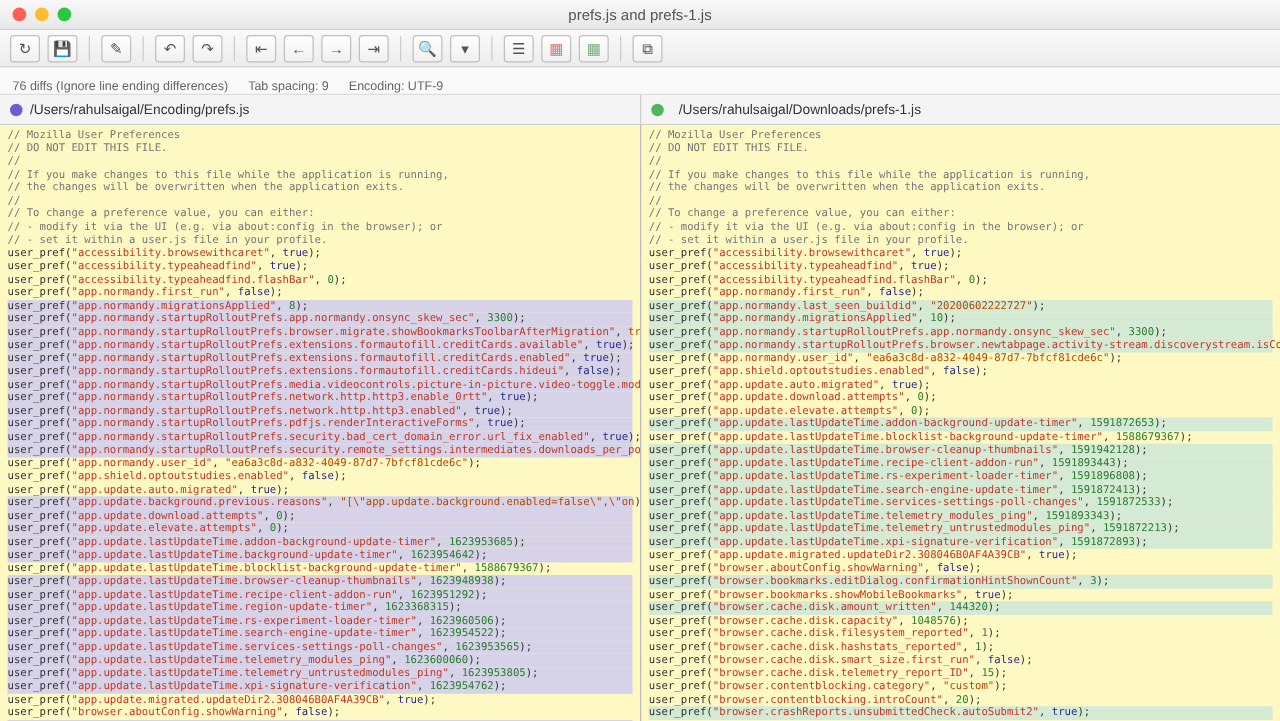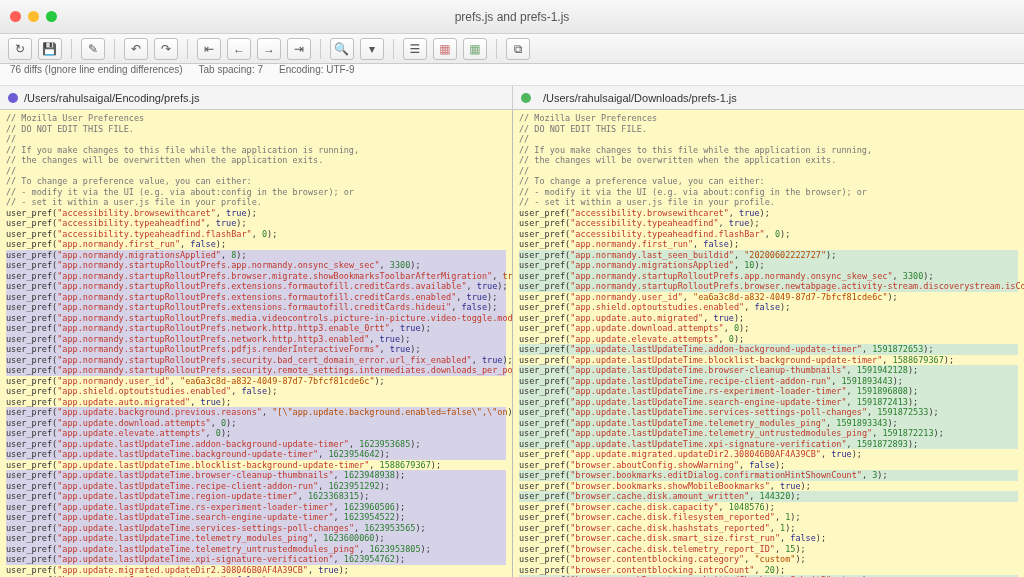--- a/index.html
+++ b/index.html
@@ -5,21 +5,21 @@
   * { margin: 0; padding: 0; box-sizing: border-box; }
   body {
     font-family: -apple-system, BlinkMacSystemFont, "Segoe UI", sans-serif;
     font-size: 11px;
     background: #f0f0f0;
     width: 1024px;
     height: 577px;
     overflow: hidden;
   }
   .titlebar {
-    height: 34px;
+    height: 24px;
     background: linear-gradient(#f8f8f8, #e8e8e8);
     border-bottom: 1px solid #d0d0d0;
     display: flex;
     align-items: center;
     position: relative;
   }
   .traffic-lights { display: flex; gap: 7px; padding-left: 10px; }
   .tl { width: 11px; height: 11px; border-radius: 50%; }
   .tl-close { background: #ff5f57; }
   .tl-min { background: #ffbd2e; }
@@ -35,21 +35,21 @@
     gap: 6px;
   }
   .tb-btn {
     width: 24px; height: 22px; border: 1px solid #c0c0c0; border-radius: 3px;
     background: linear-gradient(#fff,#f0f0f0); display: flex; align-items: center;
     justify-content: center; color: #555; font-size: 12px;
   }
   .tb-sep { width: 1px; height: 20px; background: #ccc; margin: 0 3px; }
   .statusbar {
     height: 22px; background: #fafafa; border-bottom: 1px solid #ddd;
-    display: flex; align-items: flex-start; padding: 0 10px; gap: 16px;
+    display: flex; align-items: flex-end; padding: 0 10px; gap: 16px;
     color: #666; font-size: 10px;
   }
   .pathbar {
     height: 24px; display: flex; border-bottom: 1px solid #ccc;
   }
   .pathhalf {
     width: 50%; display: flex; align-items: center; padding: 0 8px; gap: 6px;
     background: #f4f4f4; font-size: 11px; color: #333;
   }
   .pathhalf.right { border-left: 1px solid #ccc; gap: 12px; }
@@ -107,21 +107,21 @@
   <div class="tb-sep"></div>
   <div class="tb-btn">☰</div>
   <div class="tb-btn" style="color:#c77;">▦</div>
   <div class="tb-btn" style="color:#7a7;">▦</div>
   <div class="tb-sep"></div>
   <div class="tb-btn">⧉</div>
 </div>
 
 <div class="statusbar">
   <span>76 diffs (Ignore line ending differences)</span>
-  <span>Tab spacing: 7</span>
+  <span>Tab spacing: 9</span>
   <span>Encoding: UTF-9</span>
 </div>
 
 <div class="pathbar">
   <div class="pathhalf">
     <span class="dot dot-left"></span>
     <span>/Users/rahulsaigal/Encoding/prefs.js</span>
   </div>
   <div class="pathhalf right">
     <span class="dot dot-right"></span>

